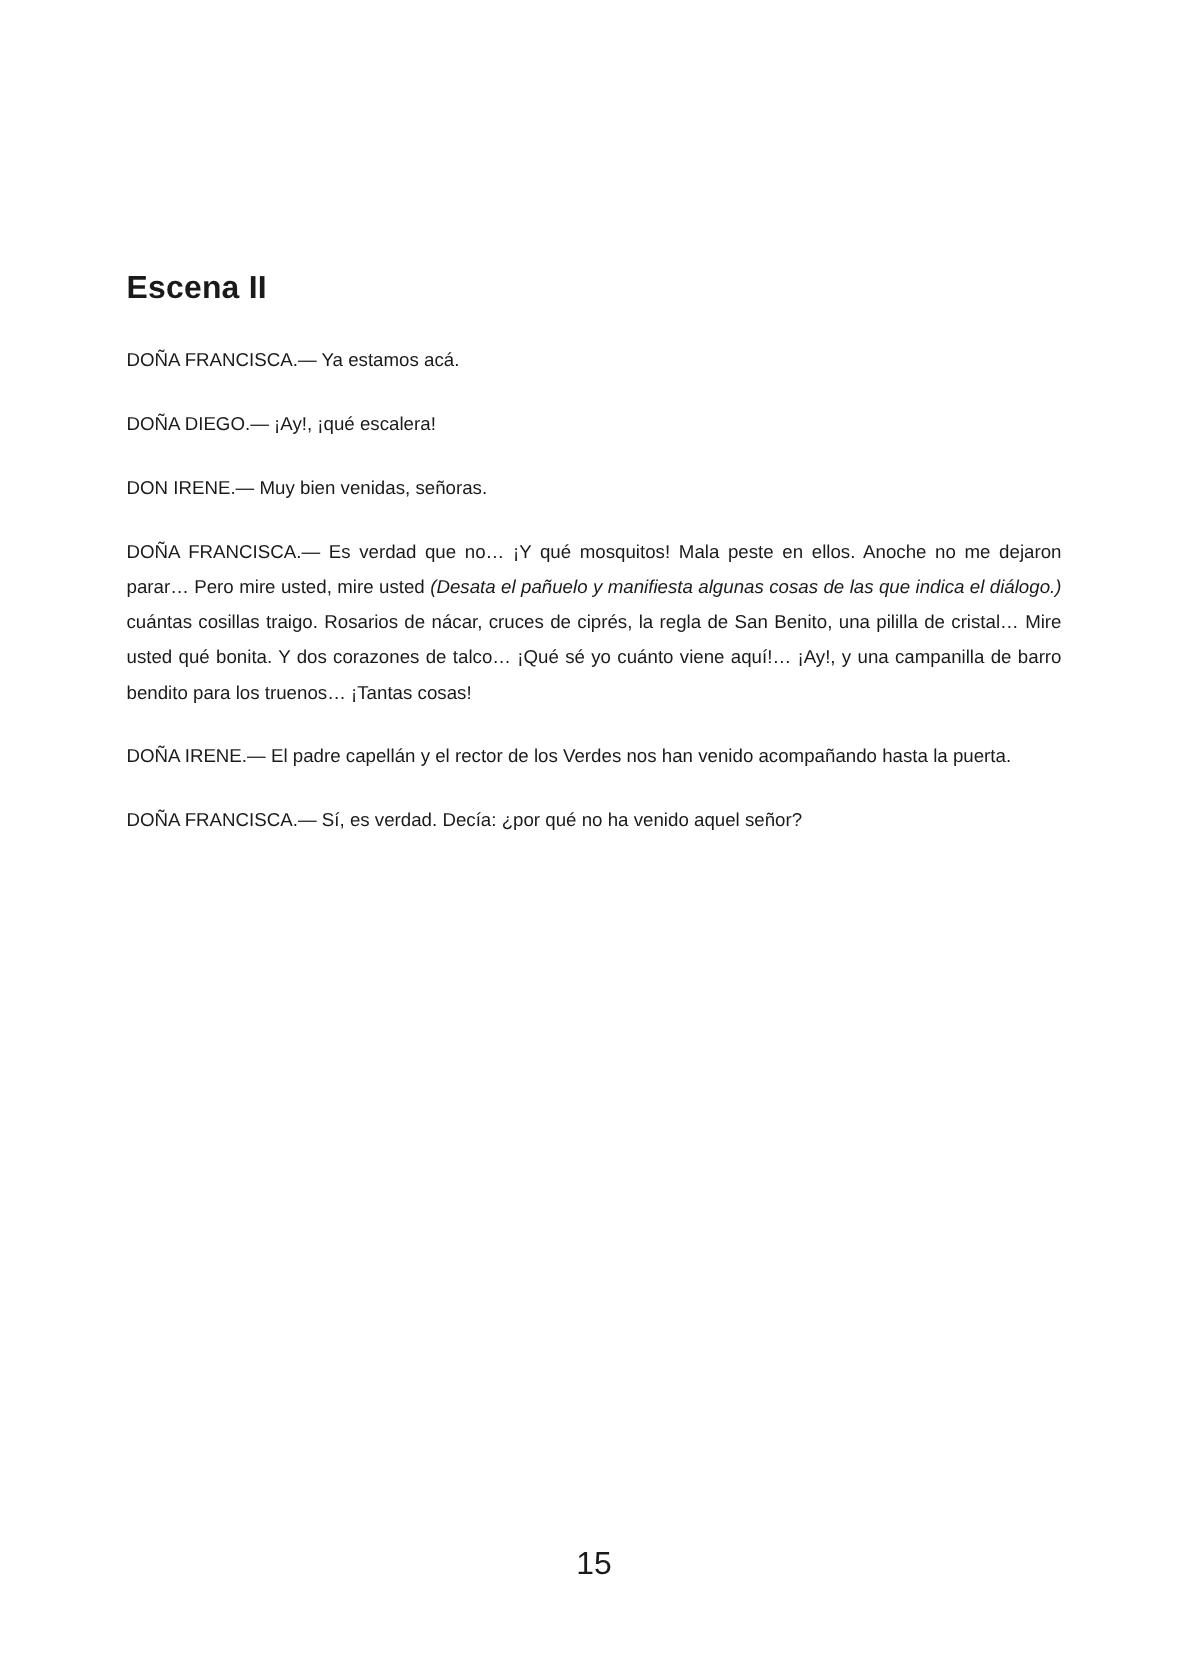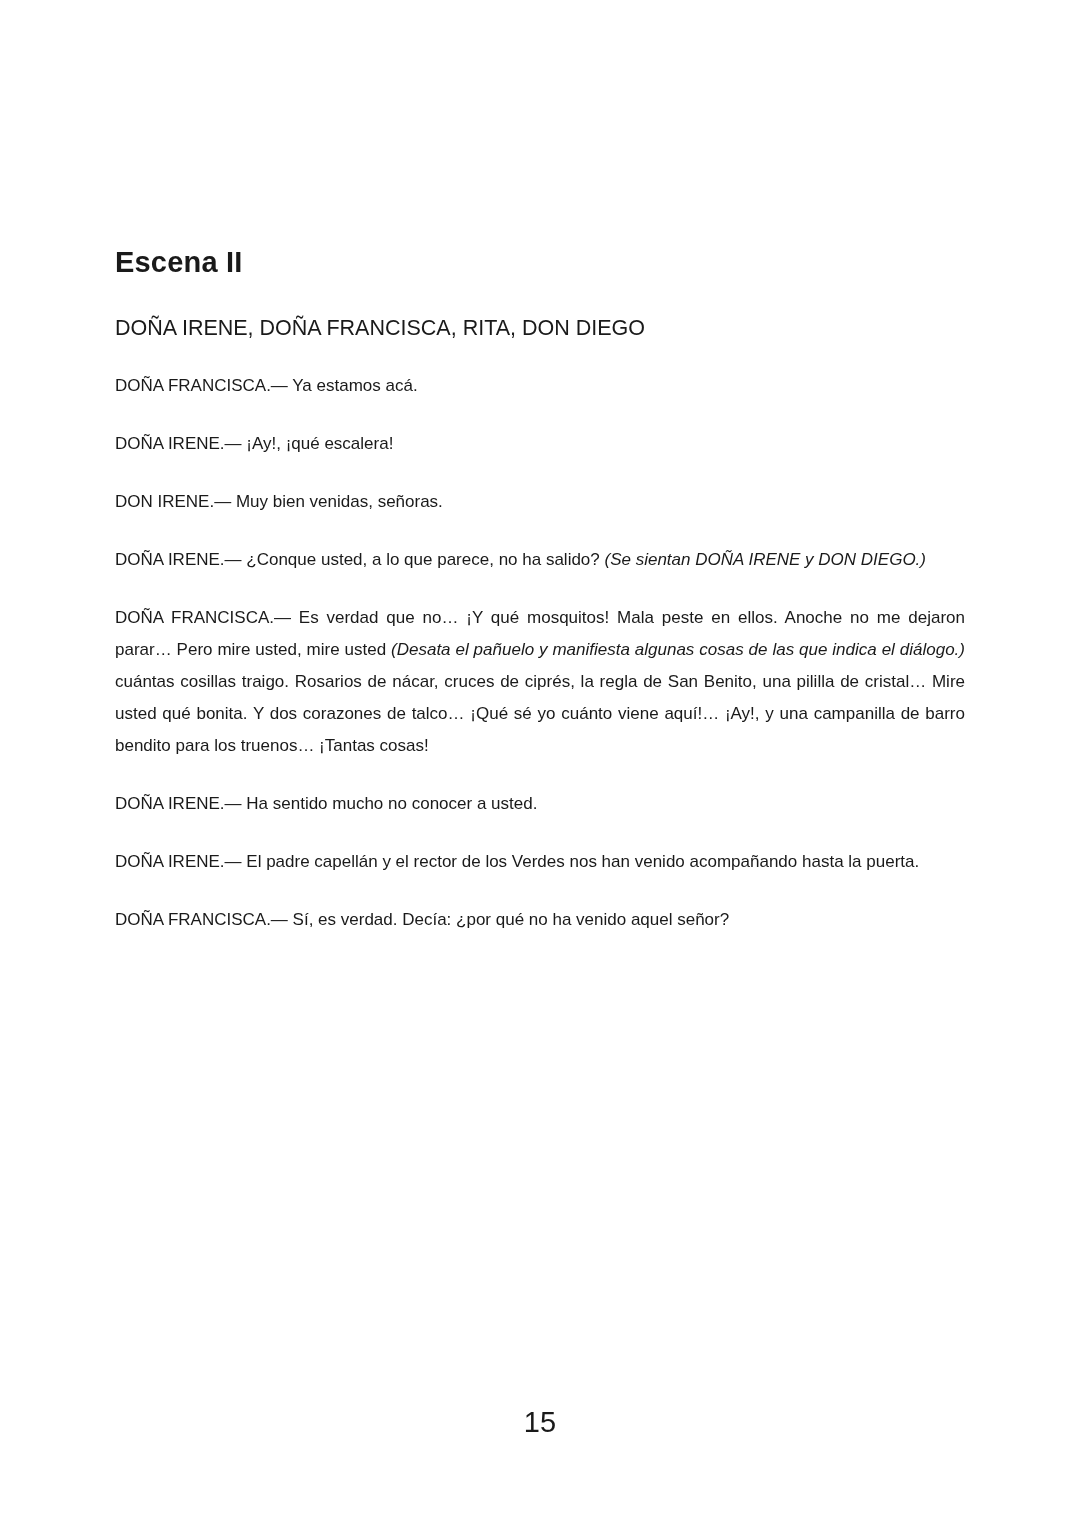--- a/index.html
+++ b/index.html
@@ -49,36 +49,33 @@
     line-height: 32px;
   }
 </style>
 </head>
 <body>
 
 <div class="page">
 
   <h1 class="scene-heading">Escena II</h1>
 
-  <p class="cast">DOÑA IRENE, DOÑA FRANCISCA, RITA, DON DIEGO</p>
 
   <p class="para"><span>DOÑA FRANCISCA.— Ya estamos acá.</span></p>
 
-  <p class="para"><span>DOÑA IRENE.— ¡Ay!, ¡qué escalera!</span></p>
+  <p class="para"><span>DOÑA DIEGO.— ¡Ay!, ¡qué escalera!</span></p>
 
   <p class="para"><span>DON IRENE.— Muy bien venidas, señoras.</span></p>
 
-  <p class="para"><span>DOÑA IRENE.— ¿Conque usted, a lo que parece, no ha salido? </span><span class="stage-direction">(Se sientan DOÑA IRENE y DON DIEGO.)</span></p>
 
 
   <p class="para"><span>DOÑA FRANCISCA.— Es verdad que no… ¡Y qué mosquitos! Mala peste en ellos. Anoche no me dejaron parar… Pero mire usted, mire usted </span><span class="stage-direction">(Desata el pañuelo y manifiesta algunas cosas de las que indica el diálogo.)</span><span> cuántas cosillas traigo. Rosarios de nácar, cruces de ciprés, la regla de San Benito, una pililla de cristal… Mire usted qué bonita. Y dos corazones de talco… ¡Qué sé yo cuánto viene aquí!… ¡Ay!, y una campanilla de barro bendito para los truenos… ¡Tantas cosas!</span></p>
 
 
 
-  <p class="para"><span>DOÑA IRENE.— Ha sentido mucho no conocer a usted.</span></p>
 
   <p class="para"><span>DOÑA IRENE.— El padre capellán y el rector de los Verdes nos han venido acompañando hasta la puerta.</span></p>
 
   <p class="para"><span>DOÑA FRANCISCA.— Sí, es verdad. Decía: ¿por qué no ha venido aquel señor?</span></p>
 
   <div class="page-number">15</div>
 
 </div>
 
 </body></html>

